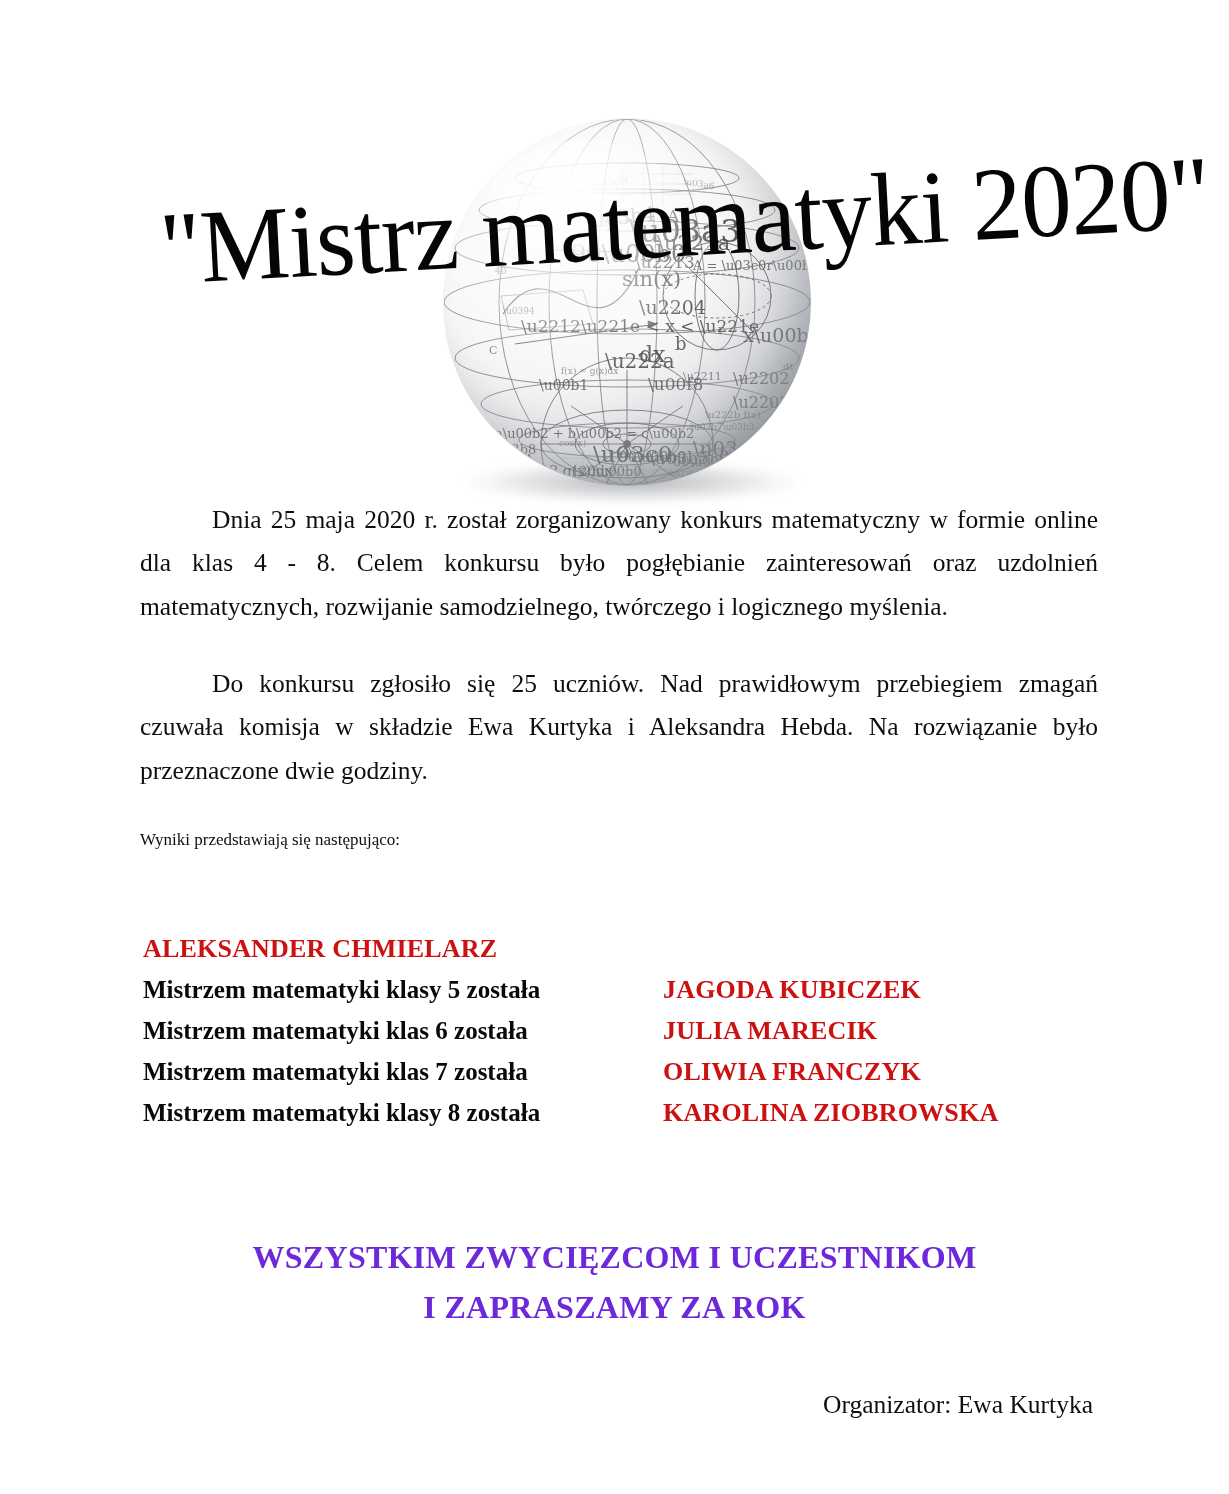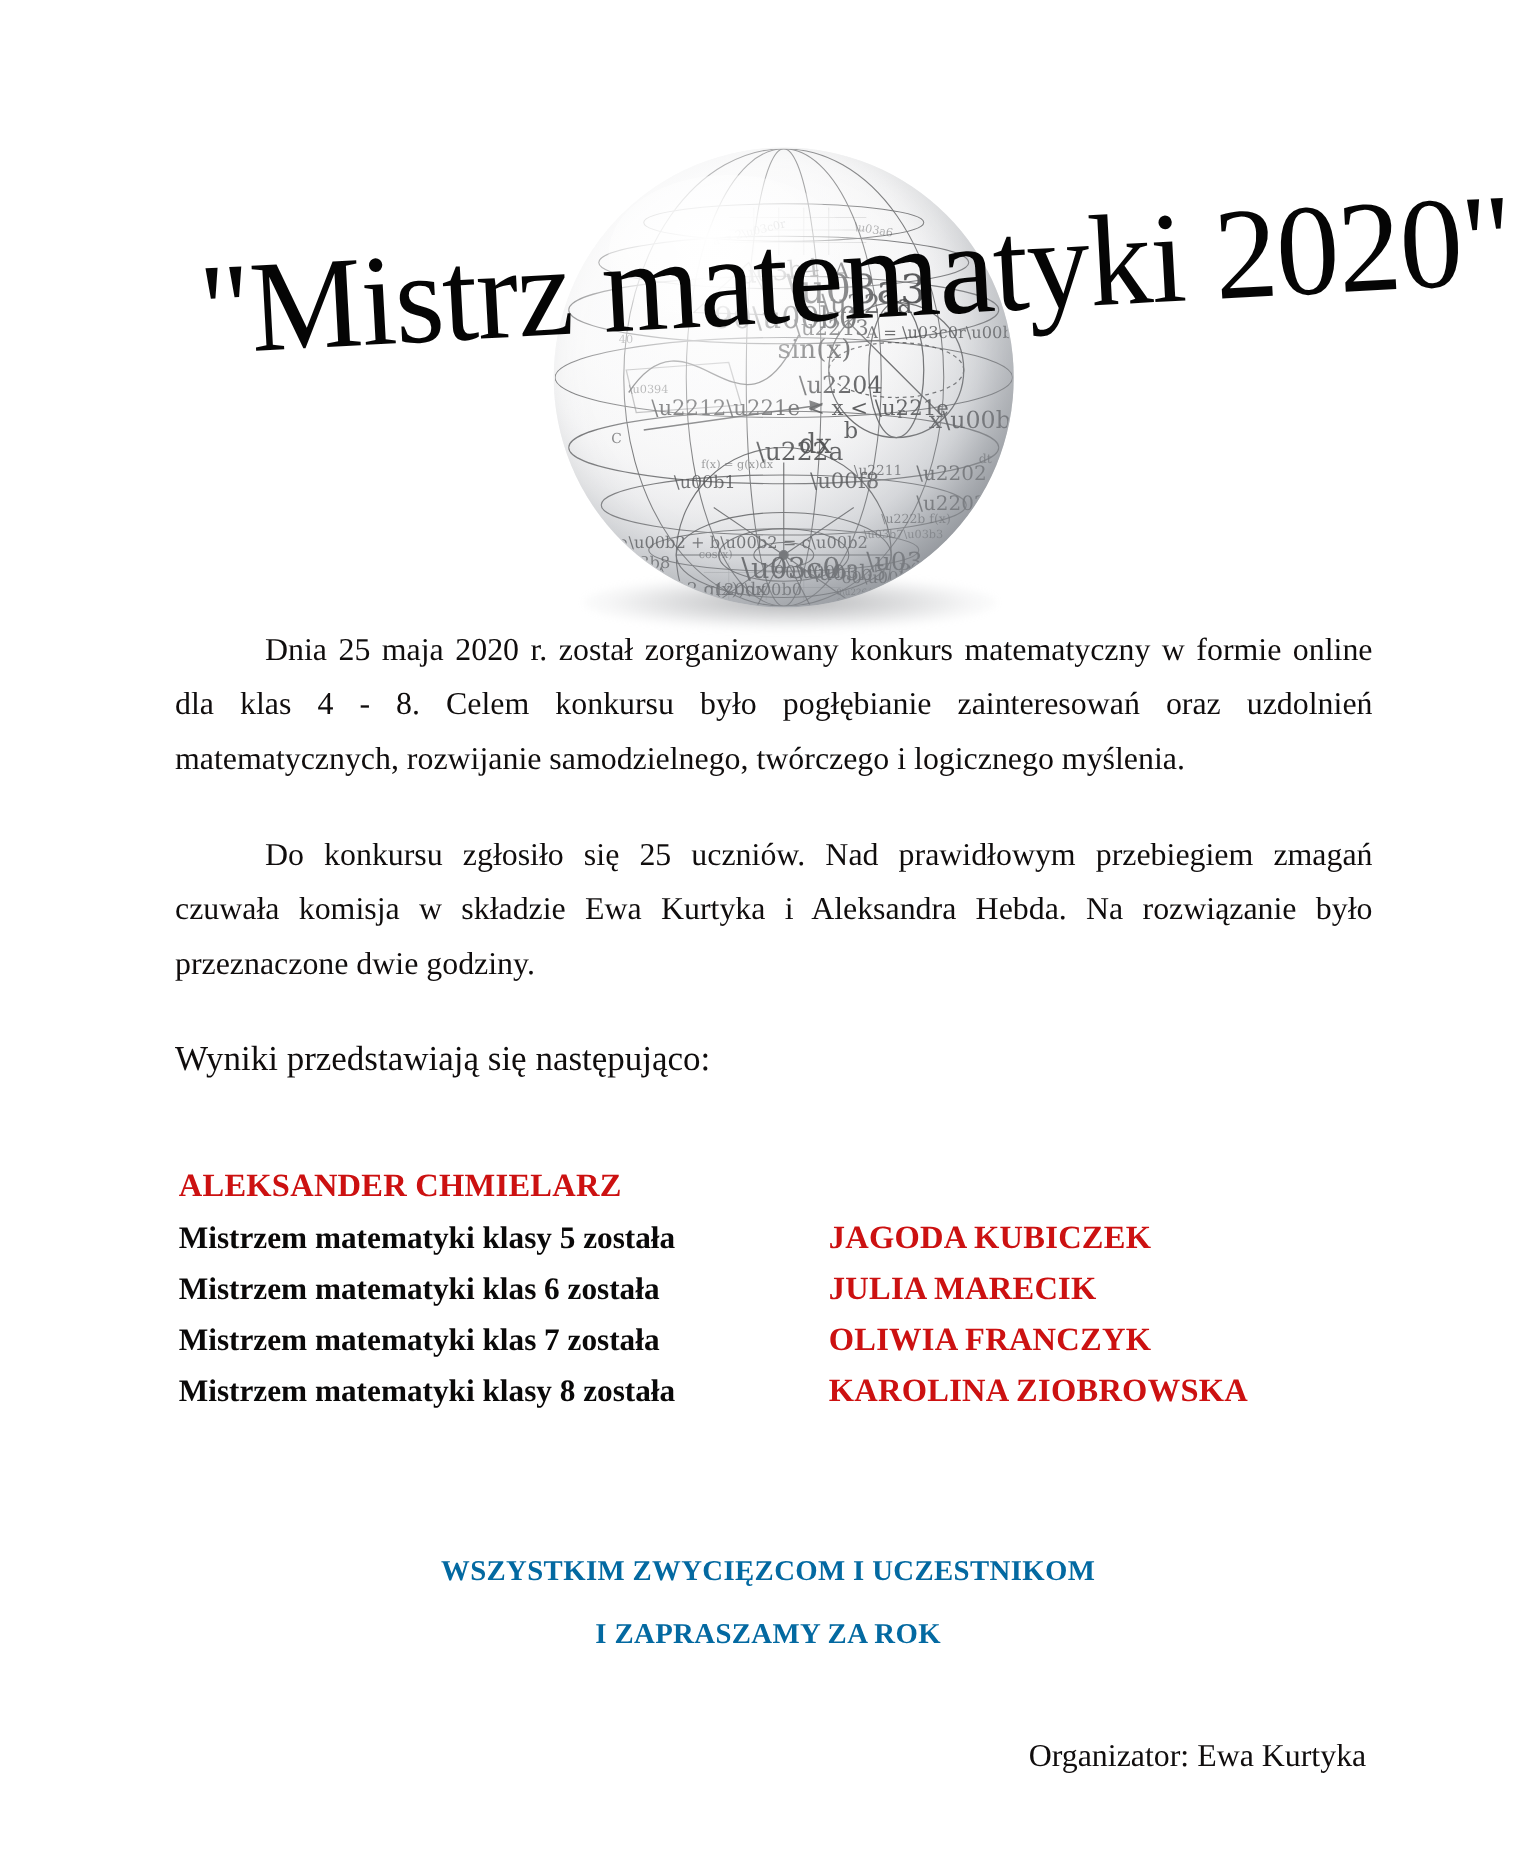--- a/index.html
+++ b/index.html
@@ -109,21 +109,21 @@
     font-size: 25.5px;
     line-height: 1.70;
     text-align: justify;
     text-indent: 72px;
     color: #100d0d;
   }
   p.para:last-of-type { margin-bottom: 0; }
 
   .lead-line {
     margin: 16px 0 0 0;
-    font-size: 28px;
+    font-size: 17px;
     line-height: 1.6;
     text-align: left;
     color: #100d0d;
   }
 
   
   .results {
     position: absolute;
     left: 143px;
     top: 934px;
@@ -151,25 +151,25 @@
 
   
   .closing {
     position: absolute;
     left: 0;
     top: 1232px;
     width: 1229px;
     text-align: center;
   }
   .closing-line {
-    font-size: 23px;
+    font-size: 32px;
     font-weight: bold;
     line-height: 50px;
     letter-spacing: 0.3px;
-    color: #0369a1;
+    color: #6d28d9;
     white-space: nowrap;
   }
 
   .signature {
     position: absolute;
     right: 136px;
     top: 1390px;
     font-size: 25.5px;
     font-weight: 400;
     color: #100d0d;

